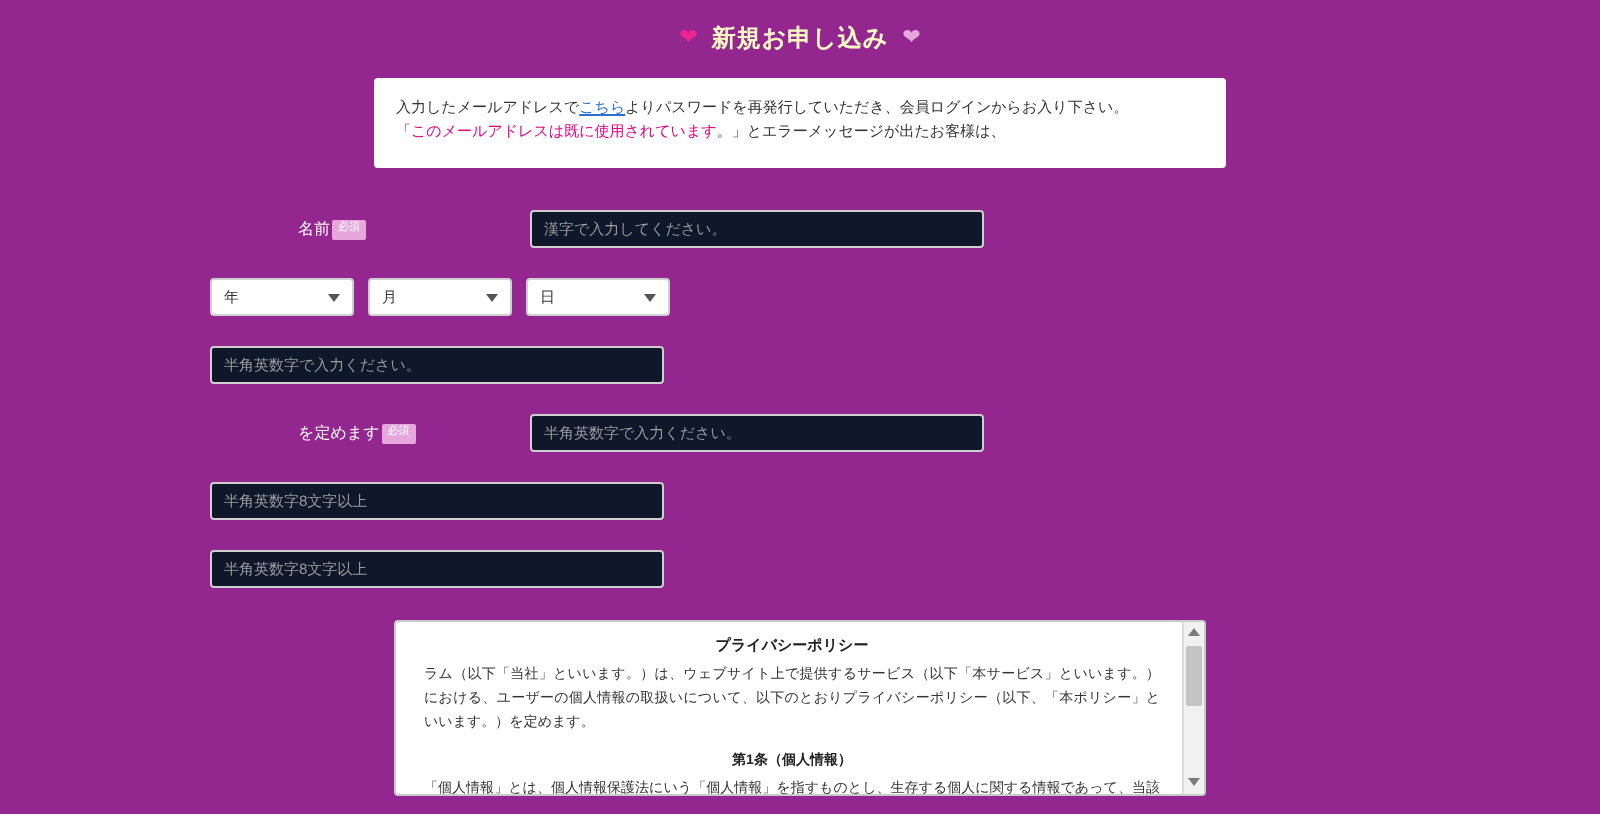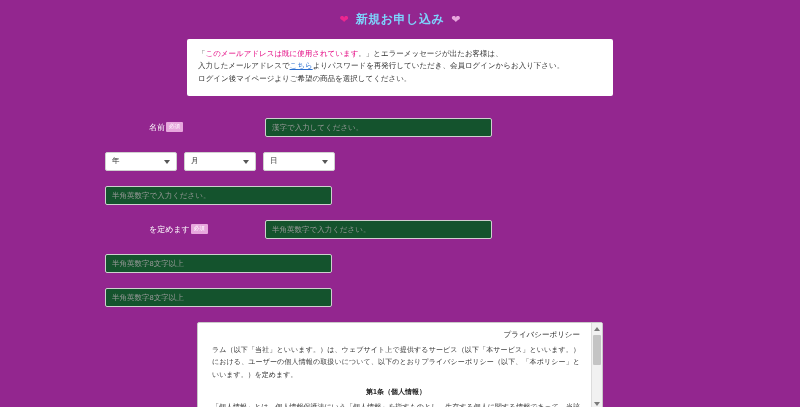--- a/index.html
+++ b/index.html
@@ -31,21 +31,21 @@
     align-items: center;
     gap: 7px;
   }
   .heart {
     font-size: 11px;
     line-height: 1;
   }
   .heart.pink { color: #ec268f; }
   .heart.light { color: #e7a7dd; }
   .header-title {
-    color: #7dd3fc;
+    color: #fef9c3;
     font-size: 12px;
     font-weight: bold;
     letter-spacing: 0.5px;
   }
 
   
   .notice {
     margin: 8px auto 0 auto;
     width: 404px;
     background: #ffffff;
@@ -104,21 +104,21 @@
     flex: 1;
     display: flex;
     align-items: center;
     gap: 7px;
   }
   .text-input {
     width: 227px;
     height: 19px;
     border: 1px solid #cfcfcf;
     border-radius: 2px;
-    background: #14532d;
+    background: #0f172a;
     font-size: 7.5px;
     color: #9b9b9b;
     padding: 0 6px;
     box-sizing: border-box;
     font-family: "Liberation Sans", sans-serif;
     outline: none;
   }
   .text-input::placeholder { color: #9b9b9b; }
 
   .select {
@@ -159,24 +159,24 @@
     border-radius: 2px;
     position: relative;
     overflow: hidden;
   }
   .policy-inner {
     padding: 7px 22px 0 14px;
     height: 100%;
     box-sizing: border-box;
   }
   .policy-title {
-    text-align: right;
+    text-align: center;
     font-size: 7.5px;
     color: #222222;
-    font-weight: normal;
+    font-weight: bold;
     margin-bottom: 4px;
   }
   .policy-p {
     font-size: 7px;
     color: #333333;
     line-height: 1.75;
     text-align: justify;
     margin: 0 0 6px 0;
   }
   .policy-h {
@@ -238,26 +238,25 @@
   <div class="header">
     <div class="header-inner">
       <span class="heart pink">❤</span>
       <span class="header-title">新規お申し込み</span>
       <span class="heart light">❤</span>
     </div>
   </div>
 
   <div class="notice">
     <div class="notice-line">
+      <span>入力したメールアドレスで</span><a href="#">こちら</a><span>よりパスワードを再発行していただき、会員ログインからお入り下さい。</span>
+    </div>
+    <div class="notice-line">
       <span>「</span><span class="em">このメールアドレスは既に使用されています</span><span>。」とエラーメッセージが出たお客様は、</span>
     </div>
-    <div class="notice-line">
-      <span>入力したメールアドレスで</span><a href="#">こちら</a><span>よりパスワードを再発行していただき、会員ログインからお入り下さい。</span>
-    </div>
-    <div class="notice-line">ログイン後マイページよりご希望の商品を選択してください。</div>
   </div>
 
   <div class="form">
 
     <div class="row">
       <div class="label-cell">
         <span class="label-text">名前</span>
         <span class="badge">必須</span>
       </div>
       <div class="field-cell">

